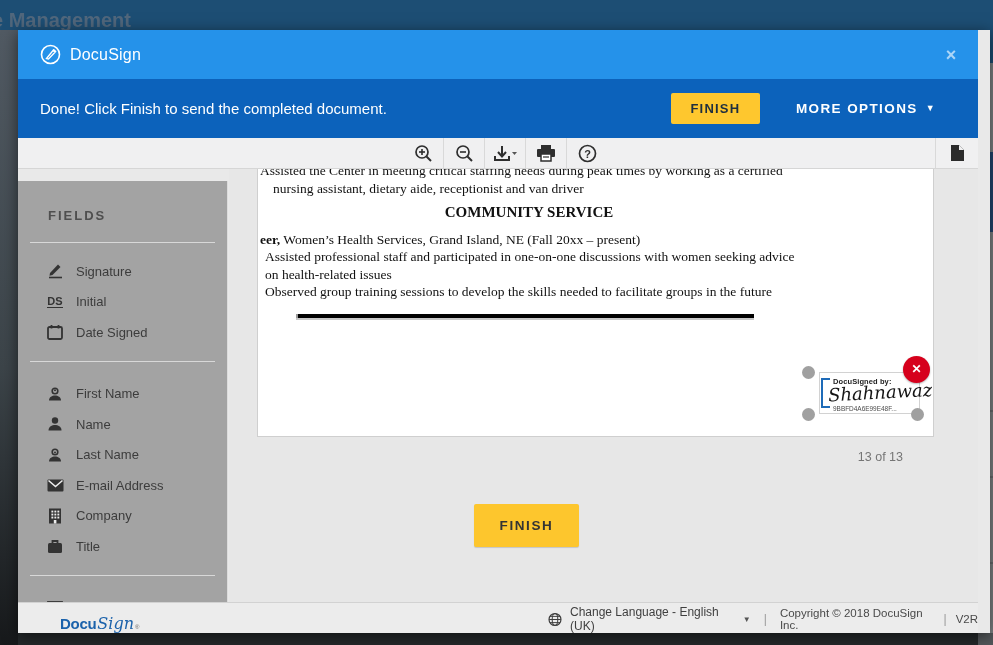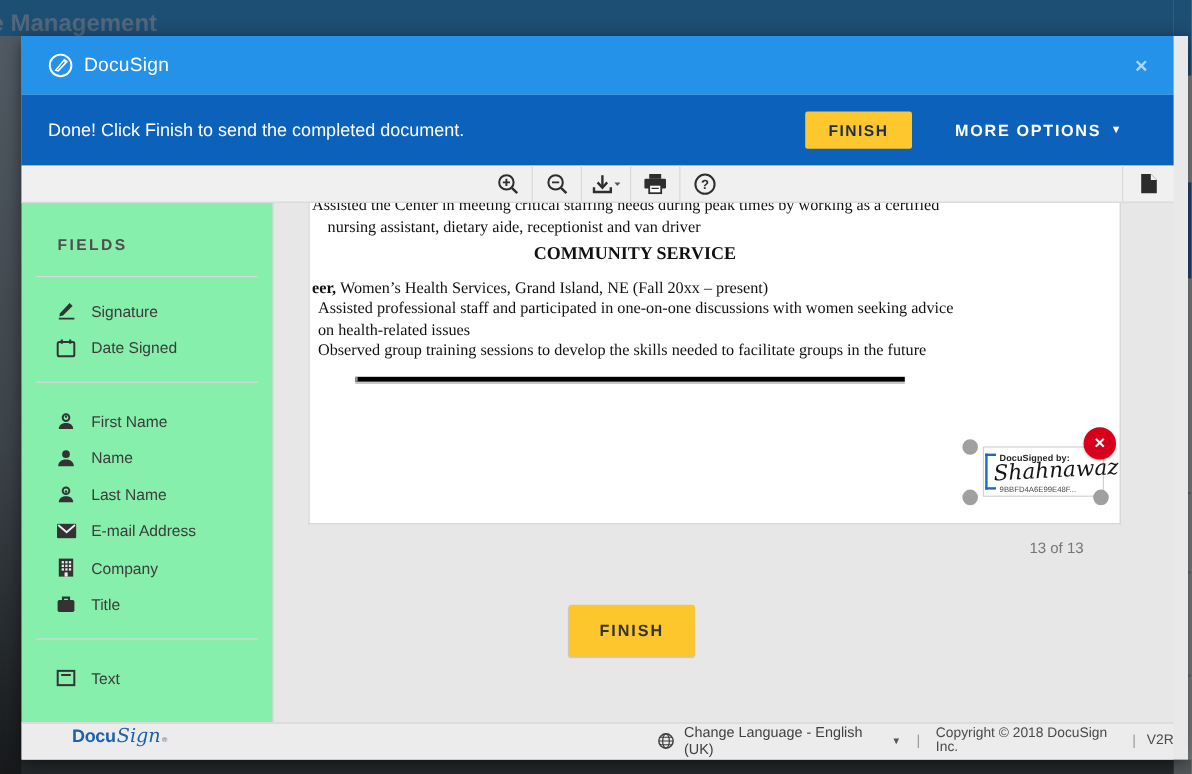--- a/index.html
+++ b/index.html
@@ -53,21 +53,21 @@
   .tool-btn { width:40px; height:30px; display:flex; align-items:center; justify-content:center; cursor:pointer; }
   .tool-sep { width:1px; height:30px; background:#d9d9d9; }
   .tool-right { position:absolute; right:0; top:0; height:30px; display:flex; align-items:center; }
   .tool-right .tool-sep { margin-right:0; }
   .tool-right .tool-btn { width:42px; }
 
   
   .m-content { position:absolute; left:0; top:139px; width:960px; height:433px; overflow:hidden; }
 
   
-  .sidebar { position:absolute; left:0; top:0; width:210px; height:433px; background:#86efac;
+  .sidebar { position:absolute; left:0; top:12px; width:210px; height:433px; background:#a3a3a3;
     border-right:1px solid #dcdcdc; overflow:hidden; }
   .sidebar-title { margin:27px 0 0 30px; font-size:13px; font-weight:bold; letter-spacing:2px; color:#4f4f4f; }
   .sb-divider { height:1px; background:#d8d8d8; margin:19px 12px 0 12px; }
   .sb-group { padding-top:13px; }
   .sb-item { height:30.5px; display:flex; align-items:center; padding-left:28px; cursor:pointer; }
   .sb-icon { width:18px; height:17px; display:flex; align-items:center; justify-content:center; flex:0 0 18px; }
   .sb-label { margin-left:12px; font-size:13px; color:#3c3c3c; }
   .ds-glyph { font-size:11px; font-weight:bold; color:#333; border-bottom:1.5px solid #333; line-height:12px; letter-spacing:0; }
 
   
@@ -105,21 +105,21 @@
   .page-indicator { position:absolute; left:12px; top:281px; width:677px; text-align:right; padding-right:15px;
     font-size:12.5px; color:#757575; }
 
   .btn-finish-doc { position:absolute; left:245px; top:335px; width:105px; height:43px;
     background:#fdc62d; border:none; border-radius:2px; font-family:"Liberation Sans",sans-serif;
     font-size:13.5px; font-weight:bold; letter-spacing:1.6px; color:#343434; cursor:pointer;
     box-shadow:0 1px 1px rgba(0,0,0,.15); }
 
   
   .m-footer { position:absolute; left:0; top:572px; width:960px; height:31px; background:#ececec;
-    border-top:1px solid #d2d2d2; display:flex; align-items:flex-start; }
+    border-top:1px solid #d2d2d2; display:flex; align-items:flex-end; }
   .footer-logo { margin-left:42px; display:flex; align-items:baseline; cursor:pointer; }
   .logo-docu { font-size:15px; font-weight:bold; color:#1b62ab; letter-spacing:-.3px; }
   .logo-sign { font-size:16px; font-style:italic; font-family:"DejaVu Serif",serif; color:#1b62ab; margin-left:1px; }
   .logo-reg { font-size:6px; color:#666; margin-left:1px; }
   .footer-center { position:absolute; left:530px; display:flex; align-items:center; gap:7px; }
   .lang-link { display:flex; align-items:center; gap:8px; font-size:12px; color:#3f3f3f; cursor:pointer; }
   .lang-caret { font-size:8px; color:#555; }
   .footer-sep { color:#9a9a9a; font-size:12px; margin:0 6px; }
   .copyright, .version { font-size:11.5px; color:#4a4a4a; }
 </style>
@@ -227,20 +227,26 @@
 
       <div class="sb-group">
         <div class="sb-item">
           <span class="sb-icon">
             <svg width="17" height="16" viewBox="0 0 17 16">
               <path d="M3 10 L11 1.5 L13.5 4 L5.5 12 L2.5 12.8 Z" fill="#333"></path>
               <line x1="2" y1="14.5" x2="15" y2="14.5" stroke="#333" stroke-width="1.6"></line>
             </svg>
           </span>
           <span class="sb-label">Signature</span>
+        </div>
+        <div class="sb-item">
+          <span class="sb-icon">
+            <span class="ds-glyph">DS</span>
+          </span>
+          <span class="sb-label">Initial</span>
         </div>
         <div class="sb-item">
           <span class="sb-icon">
             <svg width="16" height="16" viewBox="0 0 16 16">
               <rect x="1" y="3" width="14" height="12" rx="1.5" fill="none" stroke="#333" stroke-width="1.8"></rect>
               <line x1="4.5" y1="1" x2="4.5" y2="4.5" stroke="#333" stroke-width="1.8"></line>
               <line x1="11.5" y1="1" x2="11.5" y2="4.5" stroke="#333" stroke-width="1.8"></line>
             </svg>
           </span>
           <span class="sb-label">Date Signed</span>

